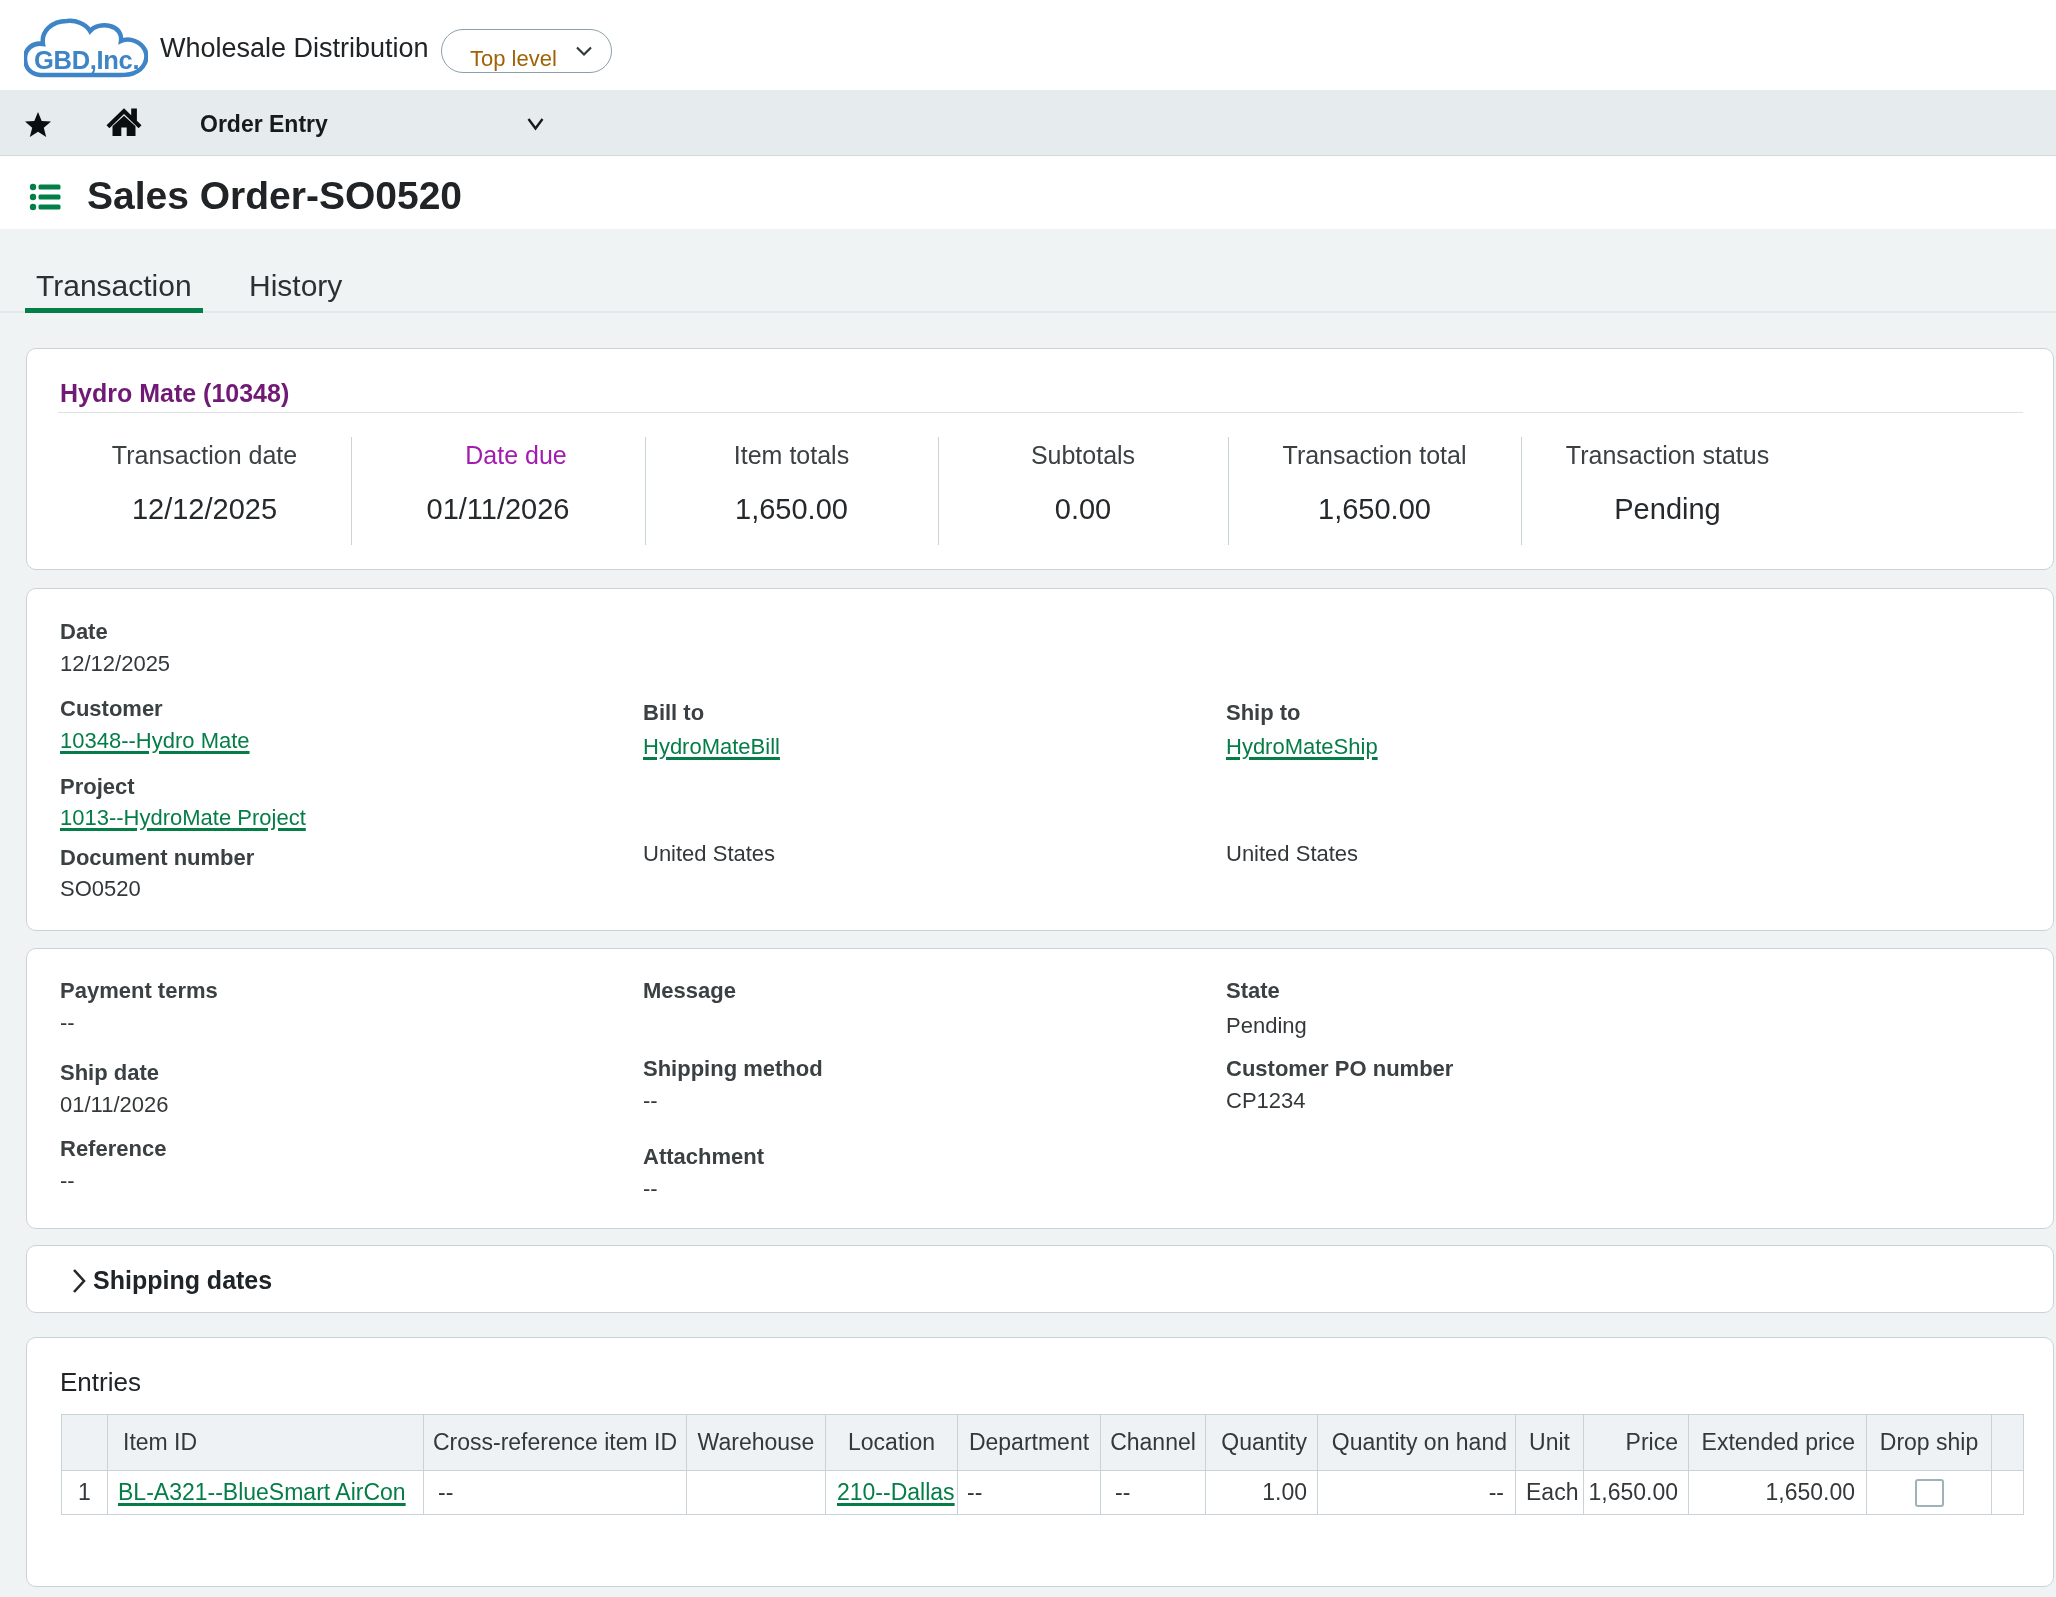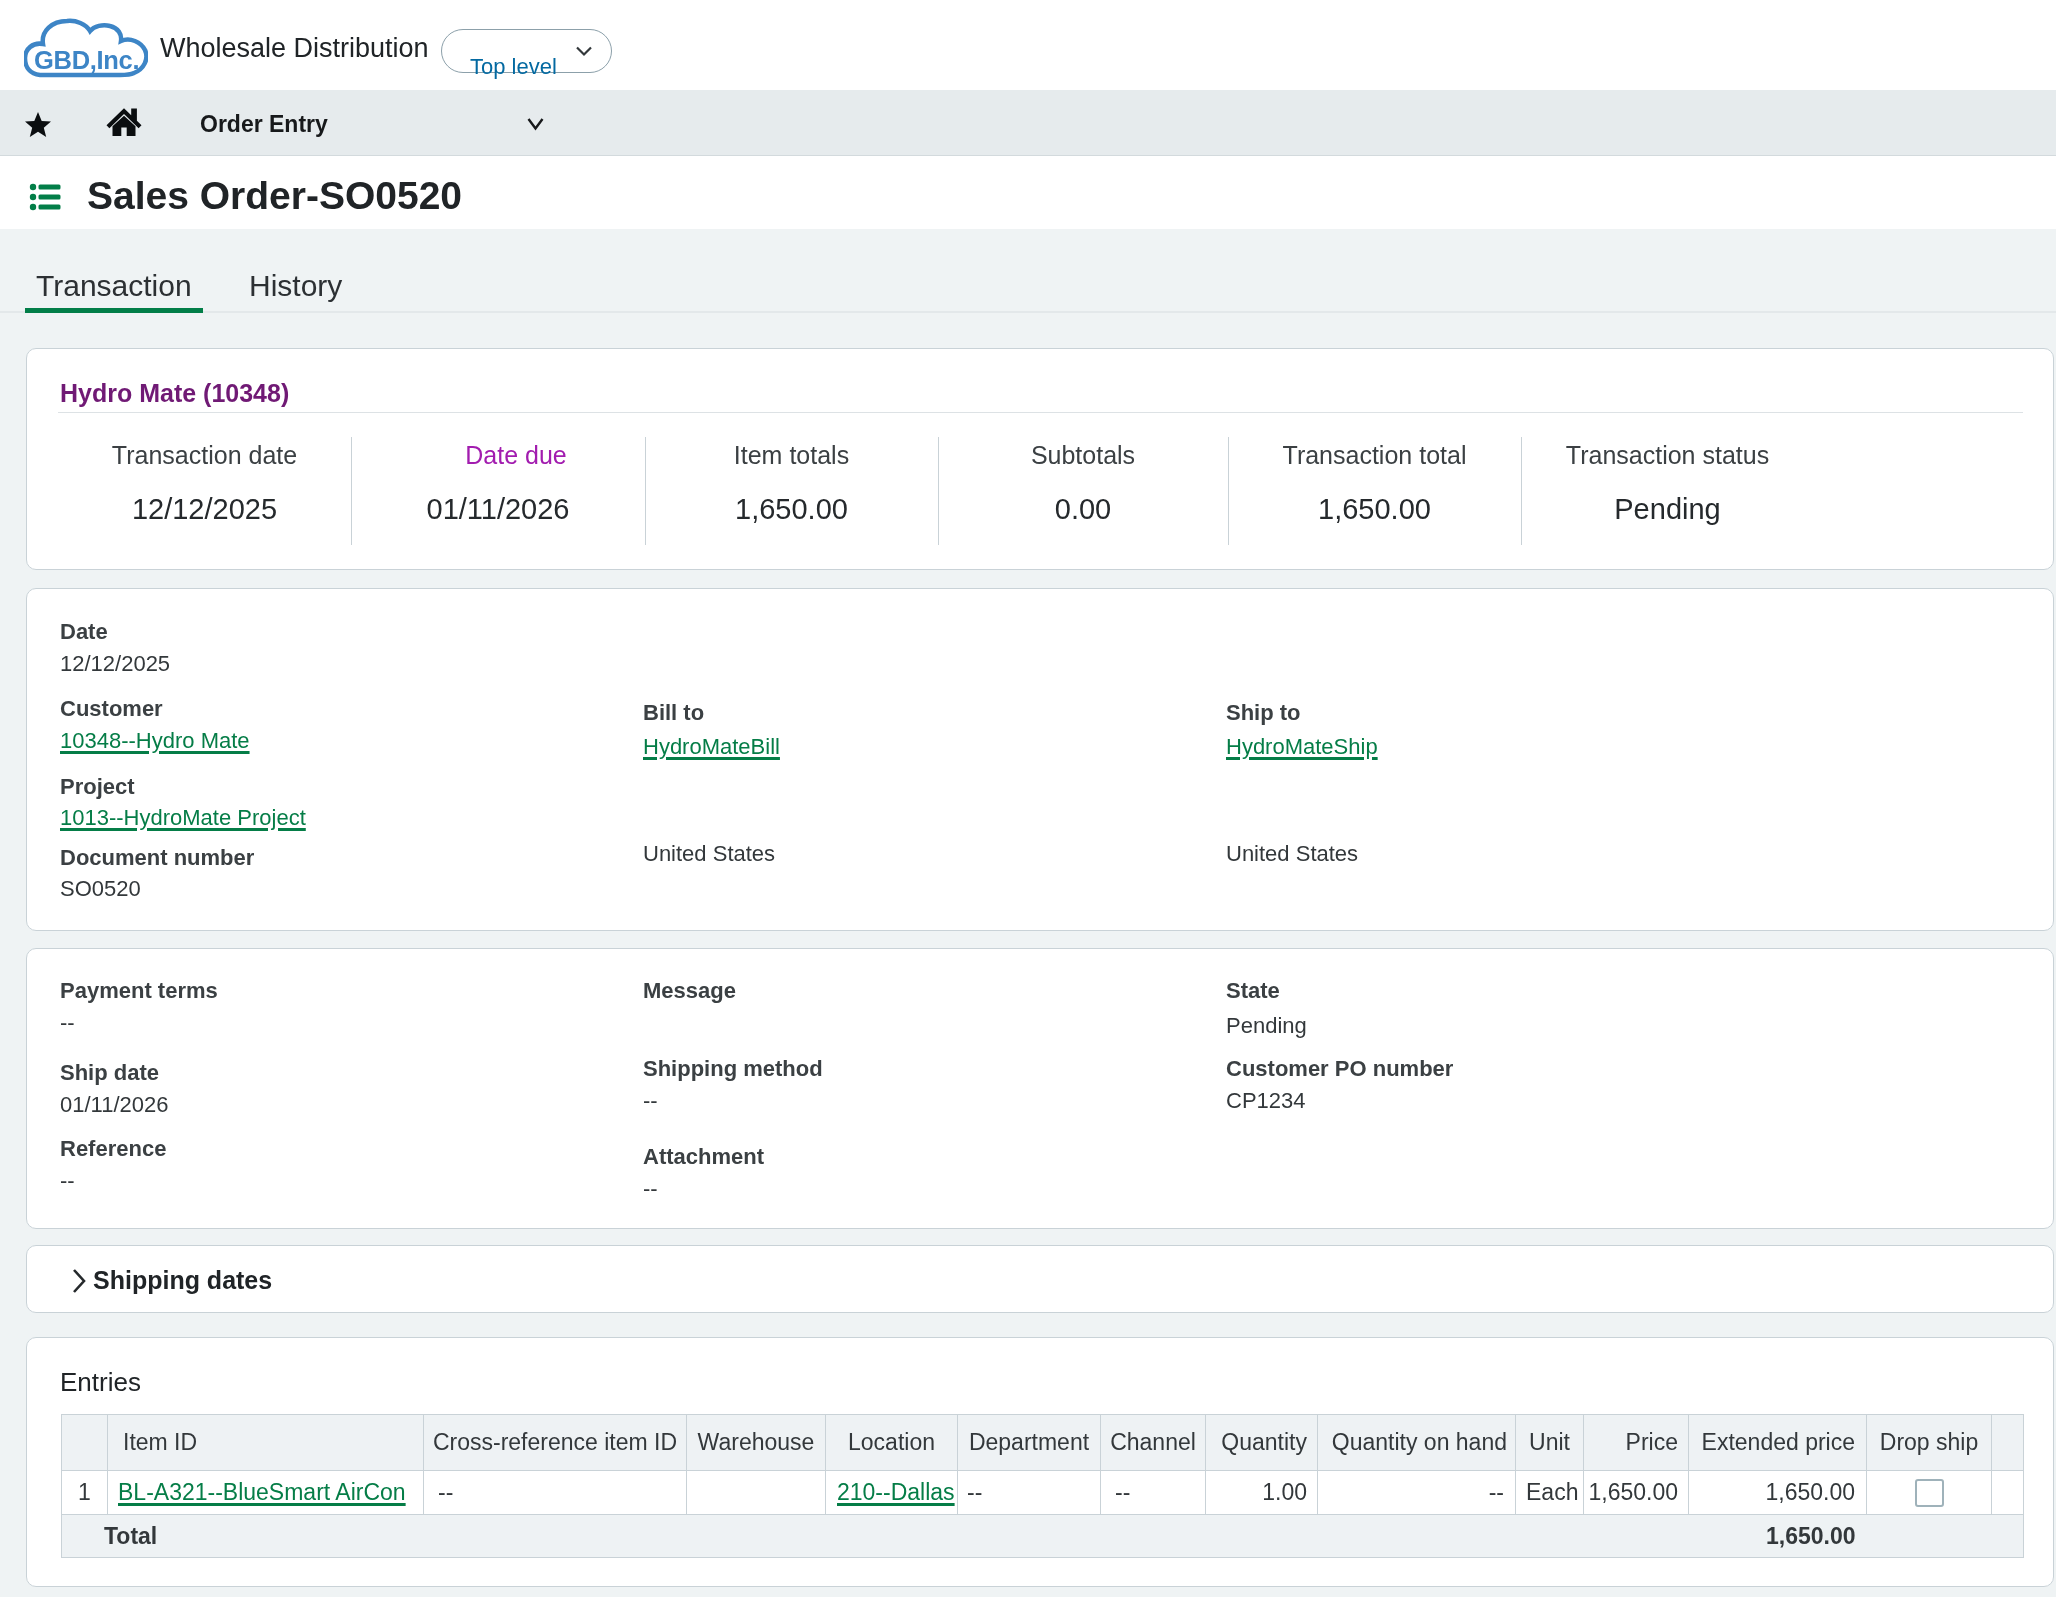--- a/index.html
+++ b/index.html
@@ -18,21 +18,21 @@
 <div class="abs" style="left:0;top:0;width:2056px;height:90px;background:#fff;"></div>
 
 <svg class="abs" style="left:24px;top:17px;" width="124" height="64" viewBox="0 0 124 64">
   <path d="M 16 58 C 6 57 1 50 1 41 C 1 32 9 25 19 27 C 17 14 28 4 43 4 C 52 3 62 7 66 14 C 70 9 79 7 86 9 C 94 11 98 17 97 24 C 106 20 117 25 121 33 C 125 42 120 52 110 56 C 106 58 100 58 96 58 L 16 58 Z" fill="none" stroke="#3d85c6" stroke-width="4.5"></path>
   <text x="10" y="51.5" font-size="25.5" font-weight="bold" fill="#3d85c6" font-family="Liberation Sans" letter-spacing="-0.3">GBD,Inc.</text>
 </svg>
 
 <div class="abs" style="left:160px;top:33px;font-size:27px;color:#202427;">Wholesale Distribution</div>
 
 <div class="abs" style="left:441px;top:29px;width:171px;height:44px;border:1px solid #8ca0aa;border-radius:22px;background:#fff;">
-  <span class="abs" style="left:28px;top:24px;font-size:22px;color:#0369a1;">Top level</span>
+  <span class="abs" style="left:28px;top:16px;font-size:22px;color:#a16207;">Top level</span>
   <svg class="abs" style="left:133px;top:15px;" width="18" height="12" viewBox="0 0 18 12">
       <path d="M2 2.5 L9 9.5 L16 2.5" fill="none" stroke="#33383b" stroke-width="2.2"></path>
     </svg>
 </div>
 
 <div class="abs" style="left:0;top:90px;width:2056px;height:66px;background:#e6ebed;border-bottom:1px solid #d3dadd;"></div>
 
 <svg class="abs" style="left:23px;top:110px;" width="30" height="30" viewBox="0 0 30 30">
   <path d="M15 2 L18.7 11 L28 11.6 L20.8 17.8 L23.2 27 L15 21.8 L6.8 27 L9.2 17.8 L2 11.6 L11.3 11 Z" fill="#0b0e10"></path>
 </svg>
@@ -173,19 +173,14 @@
     <td style="border:1px solid #c9d2d7;padding-left:9px;">--</td>
     <td style="border:1px solid #c9d2d7;padding-left:14px;">--</td>
     <td style="border:1px solid #c9d2d7;text-align:right;padding-right:10px;">1.00</td>
     <td style="border:1px solid #c9d2d7;text-align:right;padding-right:11px;">--</td>
     <td style="border:1px solid #c9d2d7;padding-left:10px;">Each</td>
     <td style="border:1px solid #c9d2d7;text-align:right;padding-right:10px;">1,650.00</td>
     <td style="border:1px solid #c9d2d7;text-align:right;padding-right:11px;">1,650.00</td>
     <td style="border:1px solid #c9d2d7;text-align:center;"><span style="display:inline-block;width:29px;height:28px;border:2px solid #9fb2ba;border-radius:3px;vertical-align:middle;"></span></td>
     <td style="border:1px solid #c9d2d7;"></td>
   </tr>
-  <tr style="height:43px;background:#eef2f4;font-weight:bold;">
-    <td colspan="11" style="border:1px solid #c9d2d7;border-right:none;padding-left:42px;">Total</td>
-    <td style="border:1px solid #c9d2d7;border-left:none;border-right:none;text-align:right;padding-right:11px;">1,650.00</td>
-    <td colspan="2" style="border:1px solid #c9d2d7;border-left:none;"></td>
-  </tr>
 </tbody>
   </table>
 
 </body></html>

